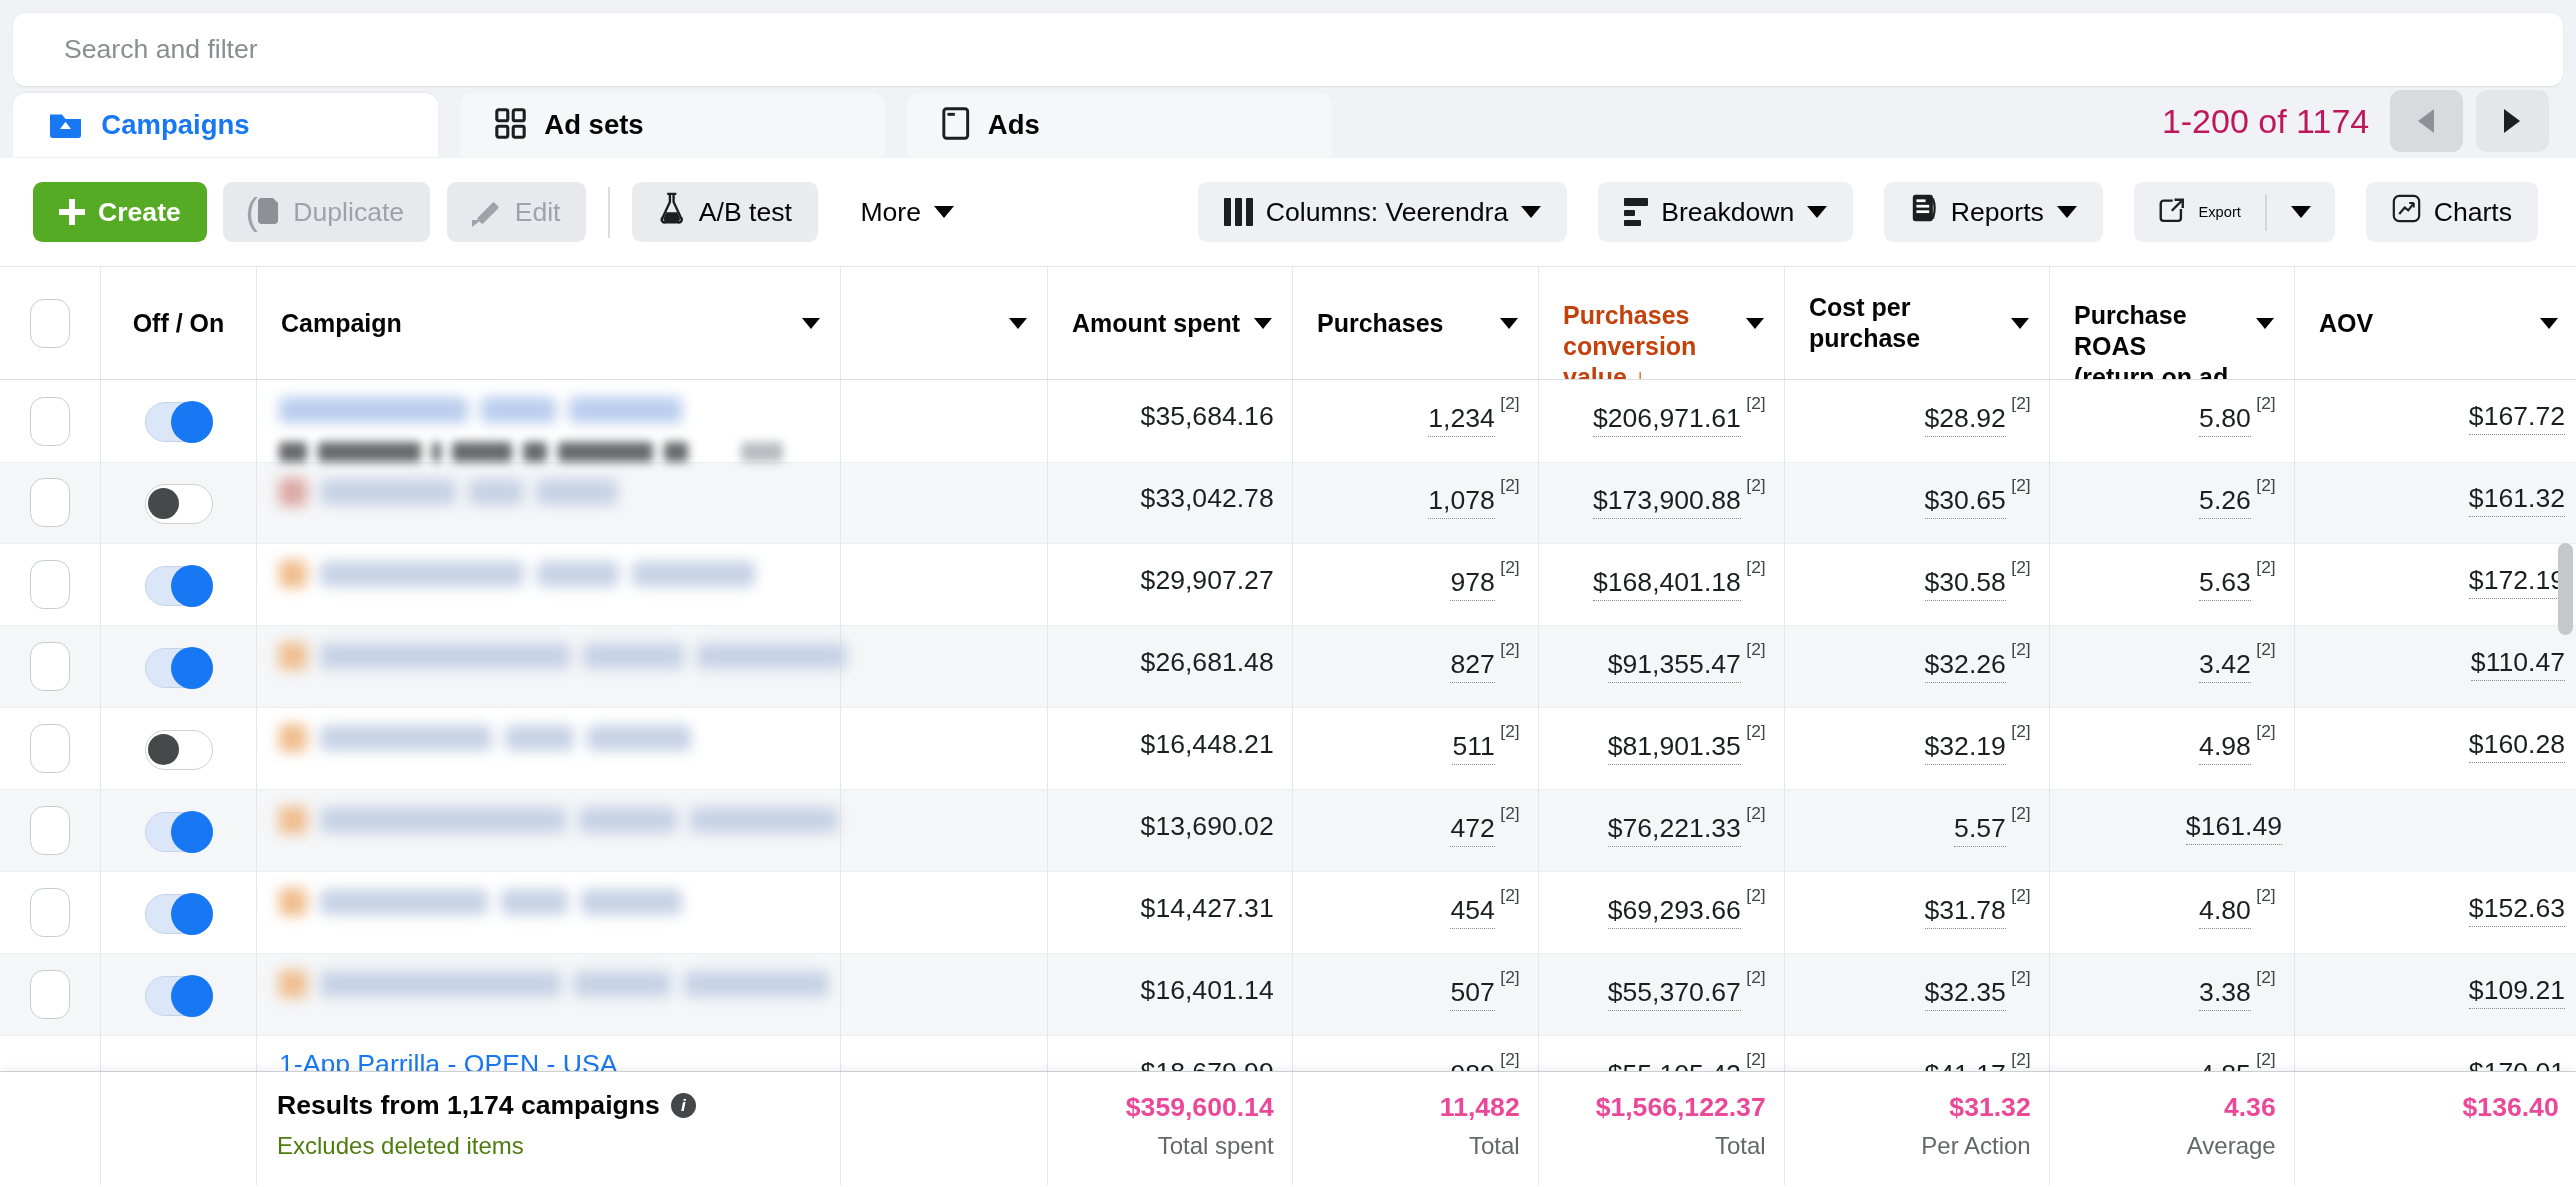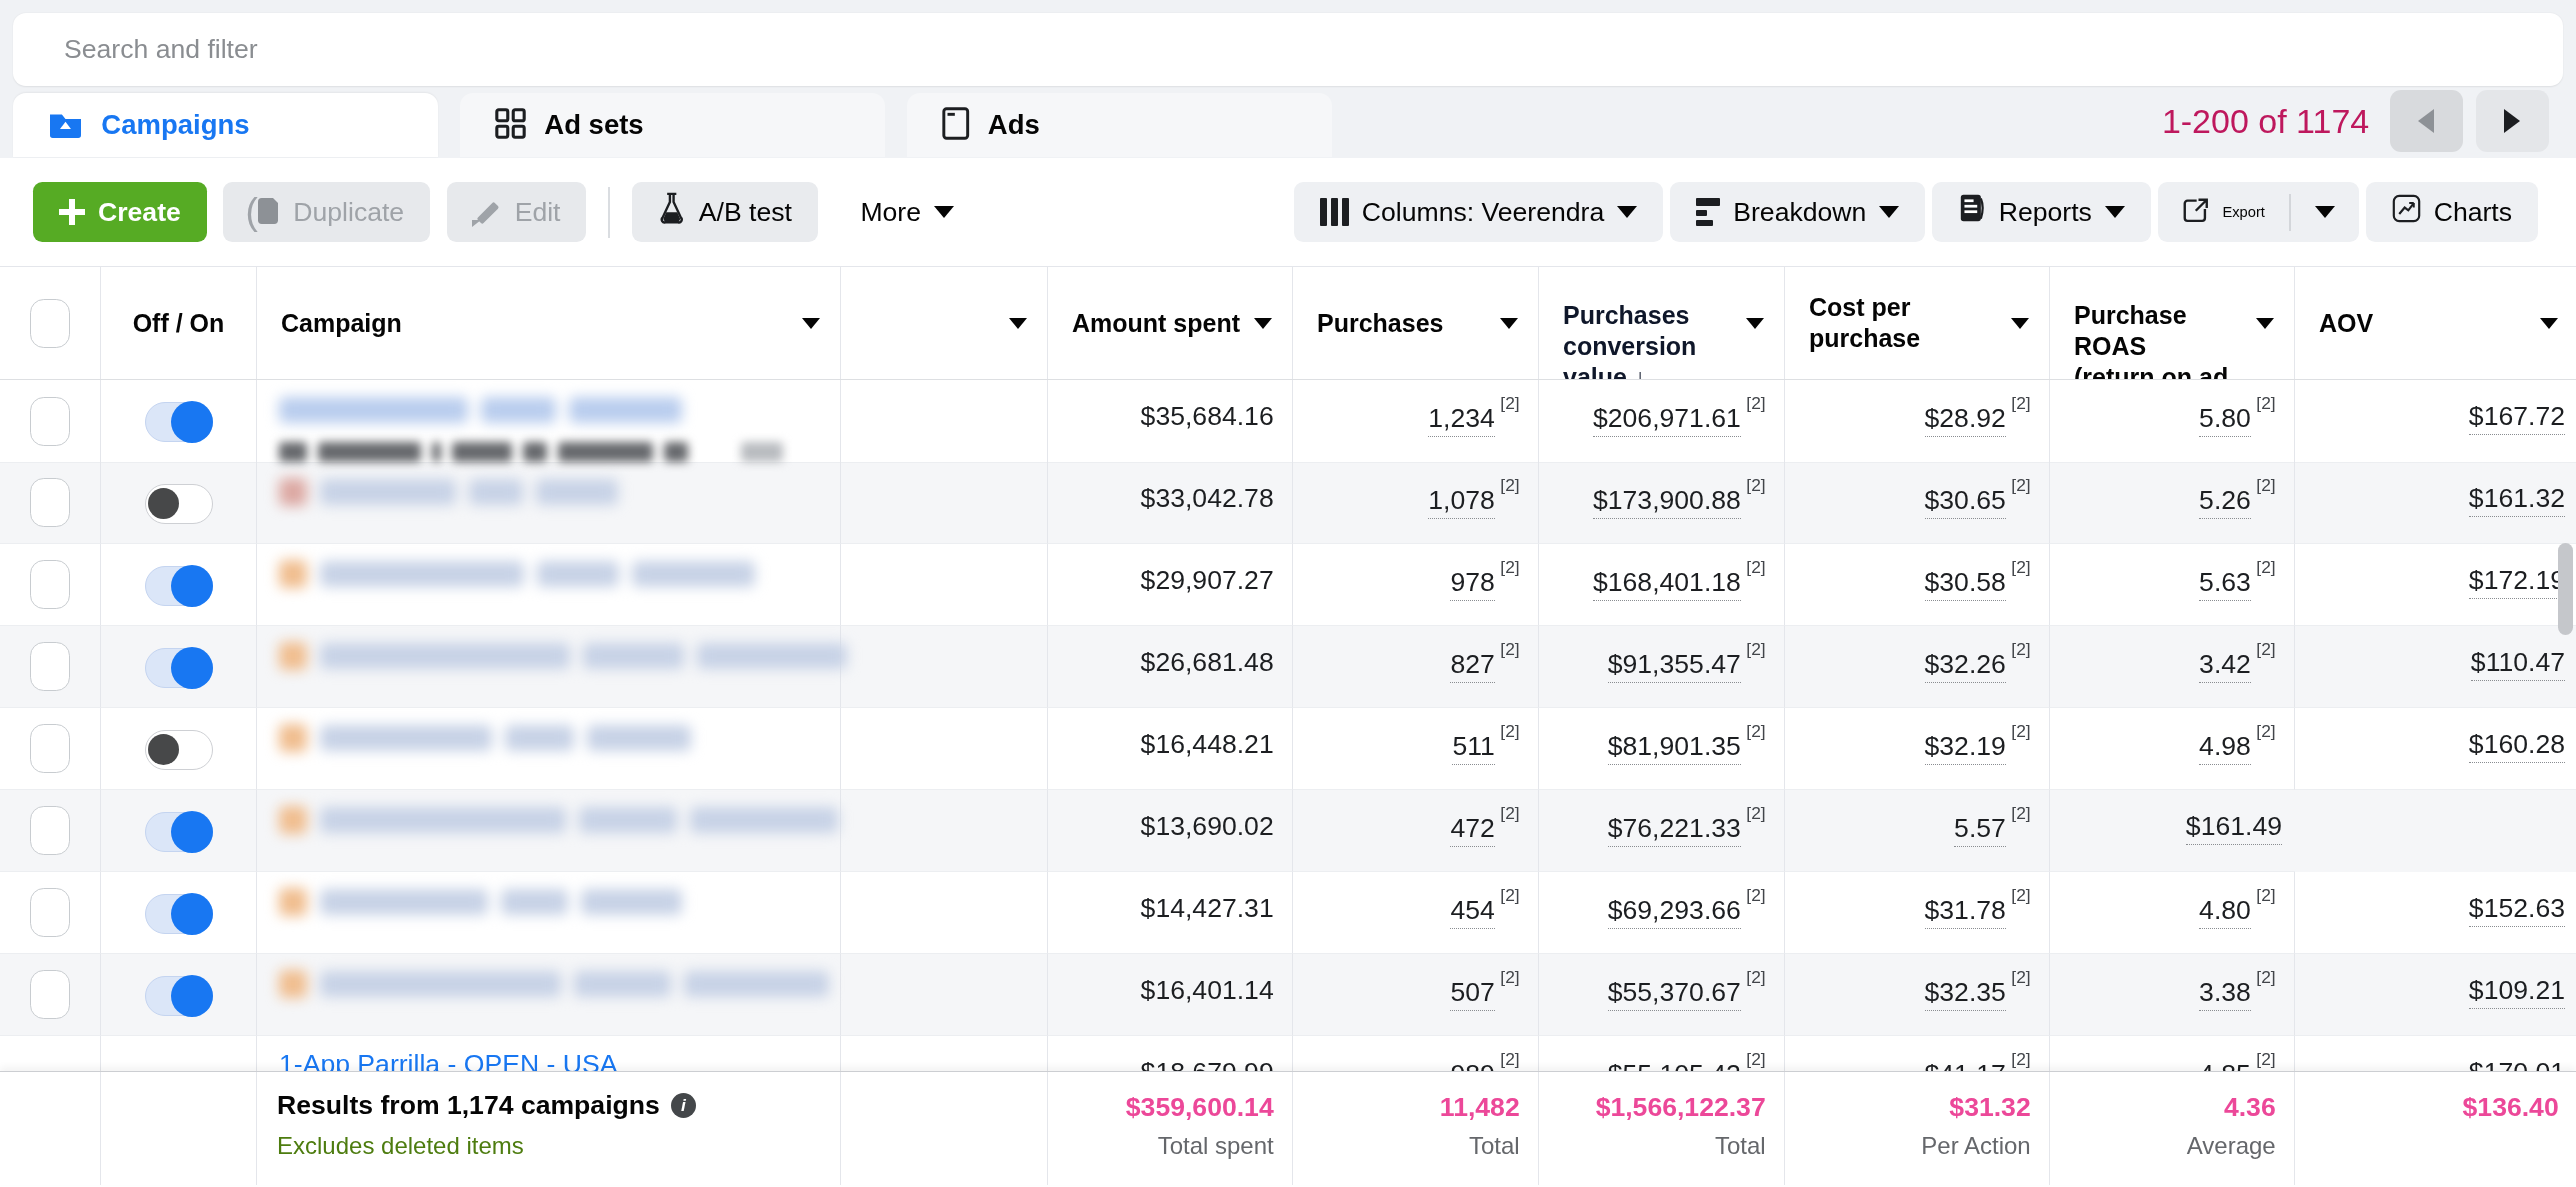--- a/index.html
+++ b/index.html
@@ -35,21 +35,21 @@
   
   .toolbar { position:absolute; left:0; top:0; width:2576px; height:108px;
     display:flex; align-items:center; padding:0 38px 0 33px; }
   .btn { height:60px; border:none; border-radius:9.2px; display:flex; align-items:center;
     gap:13px; font-size:26.6px; font-family:inherit; padding:0 26px; cursor:pointer; background:#e9ebee; color:#050505; font-weight:400; white-space:nowrap; }
   .btn.create { background:#56ab24; color:#fff; font-weight:700; }
   .btn.disabled { background:#e7e9ec; color:#9fa3a8; cursor:default; }
   .btn.ghost { background:transparent; }
   .btn.light { background:#eef0f3; }
   .tb-left { display:flex; align-items:center; gap:16.5px; }
-  .tb-right { display:flex; align-items:center; gap:7px; margin-left:auto; }
+  .tb-right { display:flex; align-items:center; gap:31px; margin-left:auto; }
   .vdiv { width:1.8px; height:51px; background:#dadde1; margin:0 5.5px; }
   .caret { width:0; height:0; border-left:10px solid transparent; border-right:10px solid transparent; border-top:12px solid #050505; display:inline-block; }
   .export-group { display:flex; align-items:center; background:#eef0f3; border-radius:9.2px; height:60px; }
   .export-group .sub { display:flex; align-items:center; gap:13px; padding:0 24px; height:100%; cursor:pointer; }
   .export-group .gdiv { width:1.8px; height:37px; background:#d3d6da; }
 
   
   .plus { position:relative; width:26px; height:26px; }
   .plus:before,.plus:after { content:""; position:absolute; background:#fff; }
   .plus:before { left:10px; top:0; width:5.5px; height:26px; }
@@ -69,21 +69,21 @@
 
   
   .table { position:absolute; left:0; top:108px; width:2576px; }
   .grid { display:grid; grid-template-columns:101px 156px 584px 207px 245px 246px 246px 265px 245px 283px; }
   .cell { border-right:0.9px solid #e4e6eb; position:relative; }
   .cell:last-child { border-right:none; }
   .thead { height:114px; border-top:0.9px solid #e4e6eb; border-bottom:0.9px solid #dddfe2; background:#fff; }
   .thead .cell { display:flex; align-items:center; overflow:hidden; }
   .hlabel { font-size:25px; font-weight:700; line-height:31px; color:#050505; padding-left:24px; }
   .hlabel.center { padding:0; width:100%; text-align:center; }
-  .hlabel.blue { color:#0f172a; }
+  .hlabel.blue { color:#c2410c; }
   .hcaret { position:absolute; right:20px; top:51px; width:0; height:0; border-left:9.2px solid transparent; border-right:9.2px solid transparent; border-top:11px solid #050505; }
   .h-multi3 { align-self:flex-start; padding-top:33px; max-width:211px; }
   .checkbox { width:40px; height:49px; border:1.8px solid #c8ccd0; border-radius:13.7px; background:#fff; display:block; margin:0 auto; cursor:pointer; }
   .thead .checkbox { margin-top:0; }
 
   .trow { height:82px; background:#fff; }
   .trow.alt { background:#f5f6f8; }
   .trow .cell { border-bottom:0.9px solid #eceef1; }
   .num { text-align:right; padding:21px 18.3px 0 0; font-size:26.6px; color:#1c1e21; white-space:nowrap; }
   .vu { border-bottom:1.8px dotted #8a8d91; padding-bottom:2.7px; cursor:pointer; }

